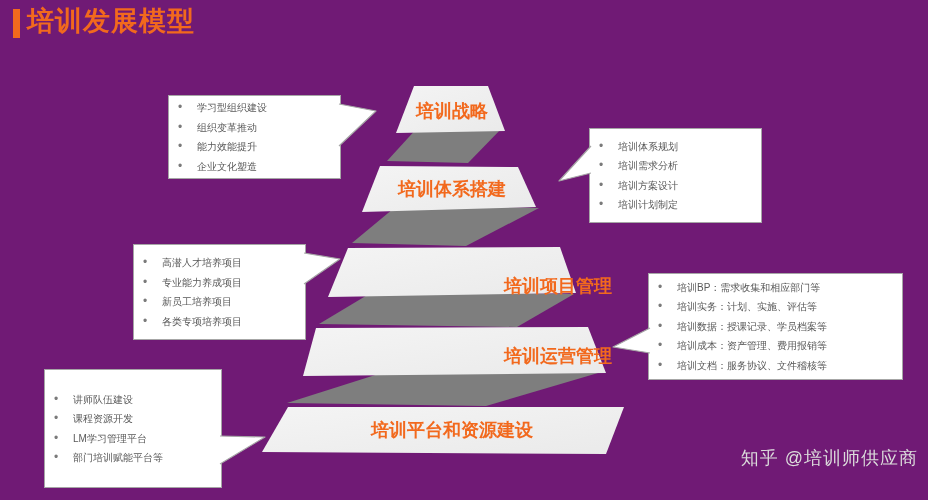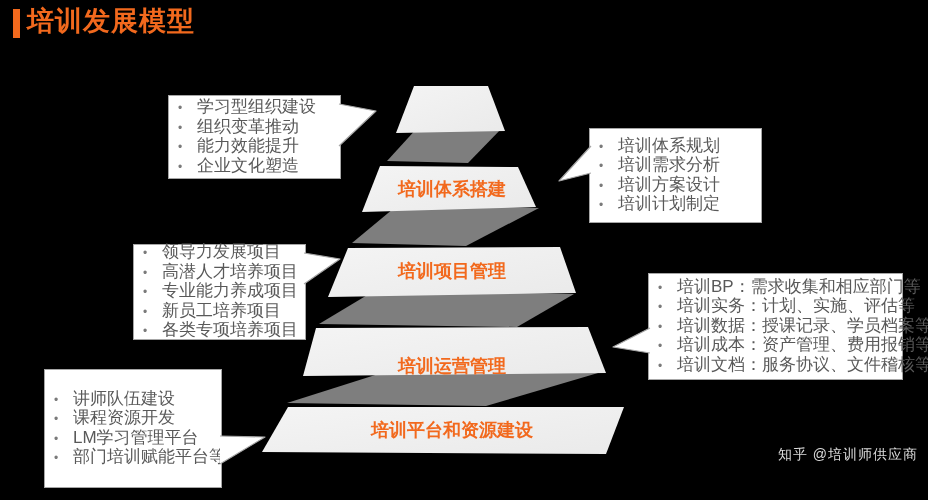--- a/index.html
+++ b/index.html
@@ -1,17 +1,17 @@
 <!DOCTYPE html>
 <html><head>
 <meta charset="utf-8">
 <style>
   html,body{margin:0;padding:0;background:#fff;}
   .stage{
-    position:relative;width:928px;height:500px;overflow:hidden;background:#000000;
+    position:relative;width:928px;height:500px;overflow:hidden;background:#701a75;
     font-family:"Liberation Sans","DejaVu Sans",sans-serif;
   }
   
   .title-bar{position:absolute;left:13px;top:9px;width:7px;height:29px;background:#F2691D;}
   .page-title{
     position:absolute;left:27px;top:3px;margin:0;
     font-size:27px;font-weight:700;color:#F2691D;letter-spacing:1px;white-space:nowrap;
   }
   
   .layer{position:absolute;left:0;top:0;width:928px;height:500px;}
@@ -23,28 +23,28 @@
     text-align:center;font-size:18px;font-weight:700;color:#F2691D;white-space:nowrap;
   }
   
   .callout{
     position:absolute;z-index:3;background:#ffffff;border:1px solid #A6A6A6;
     box-sizing:border-box;display:flex;flex-direction:column;justify-content:center;
   }
   .callout ul{margin:0;padding:0;list-style:none;}
   .callout li{
     display:flex;align-items:baseline;padding-left:9px;
-    font-size:17px;line-height:18.5px;color:#595959;white-space:nowrap;
+    font-size:10px;line-height:18.5px;color:#595959;white-space:nowrap;
   }
   .dot{display:inline-block;width:19px;flex:0 0 19px;color:#7a7a7a;font-size:12px;}
   .dot::before{content:"\2022";}
   
   .watermark{
     position:absolute;right:10px;top:446px;z-index:4;
-    font-size:14px;color:#DBDBDB;letter-spacing:1px;white-space:nowrap;
+    font-size:18px;color:#DBDBDB;letter-spacing:1px;white-space:nowrap;
   }
 </style>
 </head>
 <body>
 
 <div class="stage">
 
   <div class="title-bar"></div>
   <h1 class="page-title">培训发展模型</h1>
 
@@ -61,23 +61,24 @@
     <polygon fill="#7E7E7E" points="374,291 574,294 517,327 319,324"></polygon>
     <polygon fill="#7E7E7E" points="391,370 598,373 486,406 287,403"></polygon>
 
     <polygon fill="url(#trapG)" points="414,86 488,86 505,131 396,133"></polygon>
     <polygon fill="url(#trapG)" points="380,166 518,167 536,207 362,212"></polygon>
     <polygon fill="url(#trapG)" points="348,248 560,247 576,293 328,297"></polygon>
     <polygon fill="url(#trapG)" points="316,328 588,327 606,373 303,376"></polygon>
     <polygon fill="url(#trapG)" points="288,407 624,407 606,454 262,452"></polygon>
   </svg>
 
+  <div class="pyr-label" style="top:99px;">培训战略</div>
   <div class="pyr-label" style="top:177px;">培训体系搭建</div>
-  <div class="pyr-label" style="top:259px;">培训项目管理</div>
-  <div class="pyr-label" style="top:354px;">培训运营管理</div>
+  <div class="pyr-label" style="top:274px;text-align:right;">培训项目管理</div>
+  <div class="pyr-label" style="top:344px;text-align:right;">培训运营管理</div>
   <div class="pyr-label" style="top:418px;">培训平台和资源建设</div>
 
   <div class="callout" style="left:168px;top:95px;width:173px;height:84px;">
     <ul>
       <li>
           <span class="dot"></span>
           <span>学习型组织建设</span>
         </li>
       <li>
           <span class="dot"></span>
@@ -110,24 +111,20 @@
         </li>
       <li>
           <span class="dot"></span>
           <span>培训计划制定</span>
         </li>
     </ul>
   </div>
 
   <div class="callout" style="left:133px;top:244px;width:173px;height:96px;">
     <ul>
-      <li>
-          <span class="dot"></span>
-          <span>领导力发展项目</span>
-        </li>
       <li>
           <span class="dot"></span>
           <span>高潜人才培养项目</span>
         </li>
       <li>
           <span class="dot"></span>
           <span>专业能力养成项目</span>
         </li>
       <li>
           <span class="dot"></span>

